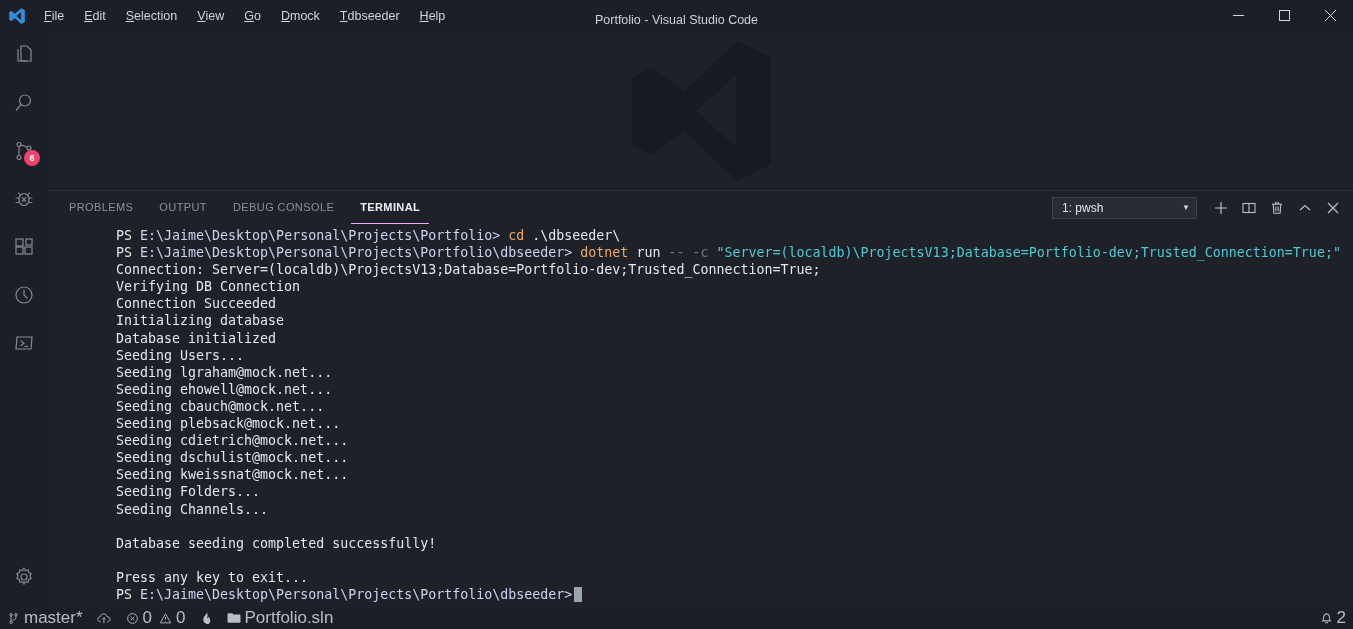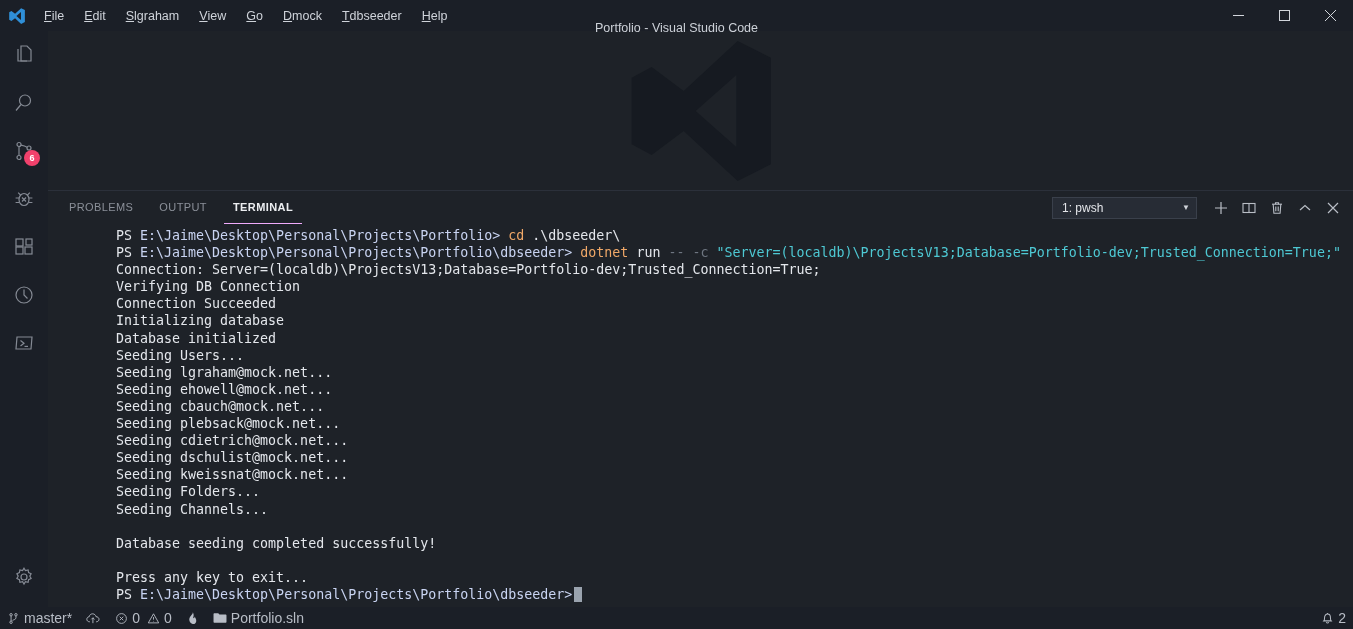--- a/index.html
+++ b/index.html
@@ -21,21 +21,21 @@
   .vs-logo { width: 34px; display:flex; align-items:center; justify-content:center; }
   .menu { display: flex; align-items: center; height: 100%; }
   .menu-item {
     font-size: 12.5px; color: #cfd3da;
     padding: 0 10px; height: 100%;
     display: flex; align-items: center; cursor: default;
     white-space: nowrap;
   }
   .menu-item .mn { text-decoration: underline; }
   .title-center {
-    position: absolute; left: 0; right: 0; top: 12px; height: 31px;
+    position: absolute; left: 0; right: 0; top: 4px; height: 31px;
     display: flex; align-items: center; justify-content: center;
     font-size: 12.5px; color: #cdd1d8; pointer-events: none;
   }
   .win-controls { margin-left: auto; display: flex; height: 100%; z-index:3; }
   .win-btn {
     width: 46px; height: 31px; display: flex; align-items: center; justify-content: center;
     color: #d2d5db; cursor: default;
   }
 
   
@@ -128,21 +128,21 @@
   .cursor {
     display: inline-block; width: 8px; height: 15px;
     background: #9aa3ae; vertical-align: -3px; margin-left: 2px;
   }
 
   
   .statusbar {
     height: 22px; flex: 0 0 22px;
     background: #1b1f27;
     display: flex; align-items: center;
-    font-size: 14px; color: #b8bdc6;
+    font-size: 17px; color: #b8bdc6;
   }
   .sb-item {
     display: flex; align-items: center; gap: 4px;
     padding: 0 7px; height: 100%; cursor: pointer; white-space: nowrap;
   }
   .sb-right { margin-left: auto; display: flex; align-items: center; }
   svg { display: block; }
 </style>
 </head>
 <body>
@@ -159,21 +159,21 @@
       <div class="menu-item">
           <span class="mn">F</span>
           <span>ile</span>
         </div>
       <div class="menu-item">
           <span class="mn">E</span>
           <span>dit</span>
         </div>
       <div class="menu-item">
           <span class="mn">S</span>
-          <span>lgraham</span>
+          <span>election</span>
         </div>
       <div class="menu-item">
           <span class="mn">V</span>
           <span>iew</span>
         </div>
       <div class="menu-item">
           <span class="mn">G</span>
           <span>o</span>
         </div>
       <div class="menu-item">
@@ -294,20 +294,21 @@
           <svg width="210" height="160" viewBox="0 0 24 24">
             <path d="M17.5 1.5 L22.5 4 v16 l-5 2.5 L9.4 15 L4.6 18.6 L1.6 17 V7 l3-1.6 L9.4 9 Z M17.3 6.6 L11.2 12 l6.1 5.4 Z" fill="#161a21"></path>
           </svg>
         </div>
       </div>
 
       <div class="panel">
         <div class="panel-header">
           <div class="panel-tab">PROBLEMS</div>
           <div class="panel-tab">OUTPUT</div>
+          <div class="panel-tab">DEBUG CONSOLE</div>
           <div class="panel-tab active">TERMINAL</div>
 
           <div class="panel-actions">
             <div class="term-select">
               <span>1: pwsh</span>
               <span class="caret">▼</span>
             </div>
             <div class="act-btn">
               <span>
                 <svg width="14" height="14" viewBox="0 0 14 14" stroke="currentColor" stroke-width="1.2">

